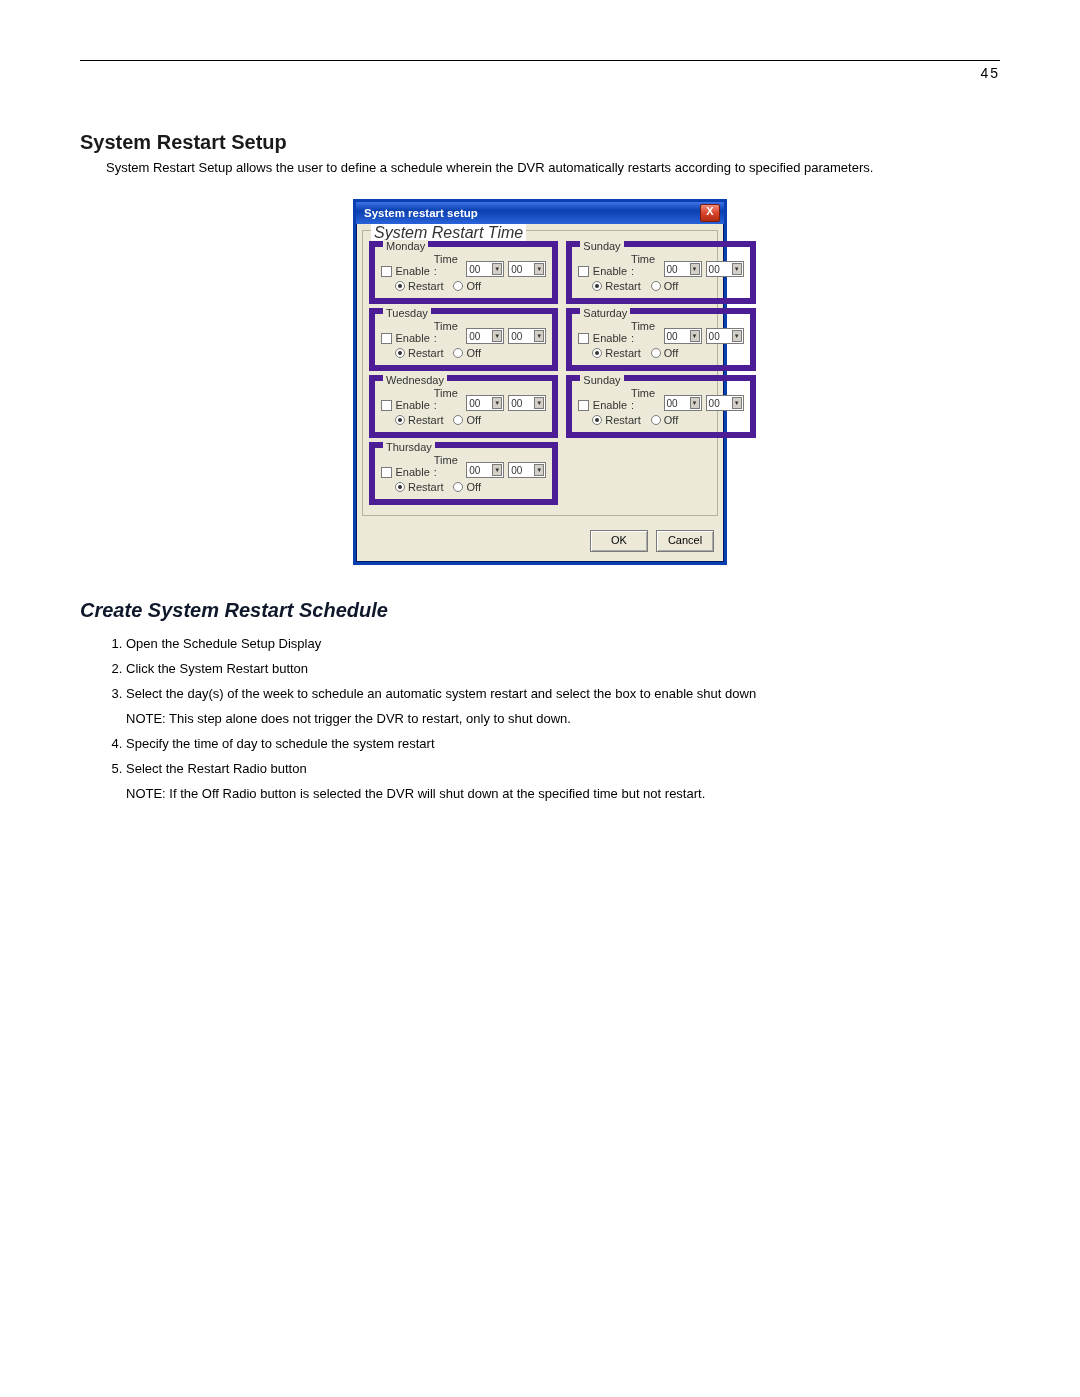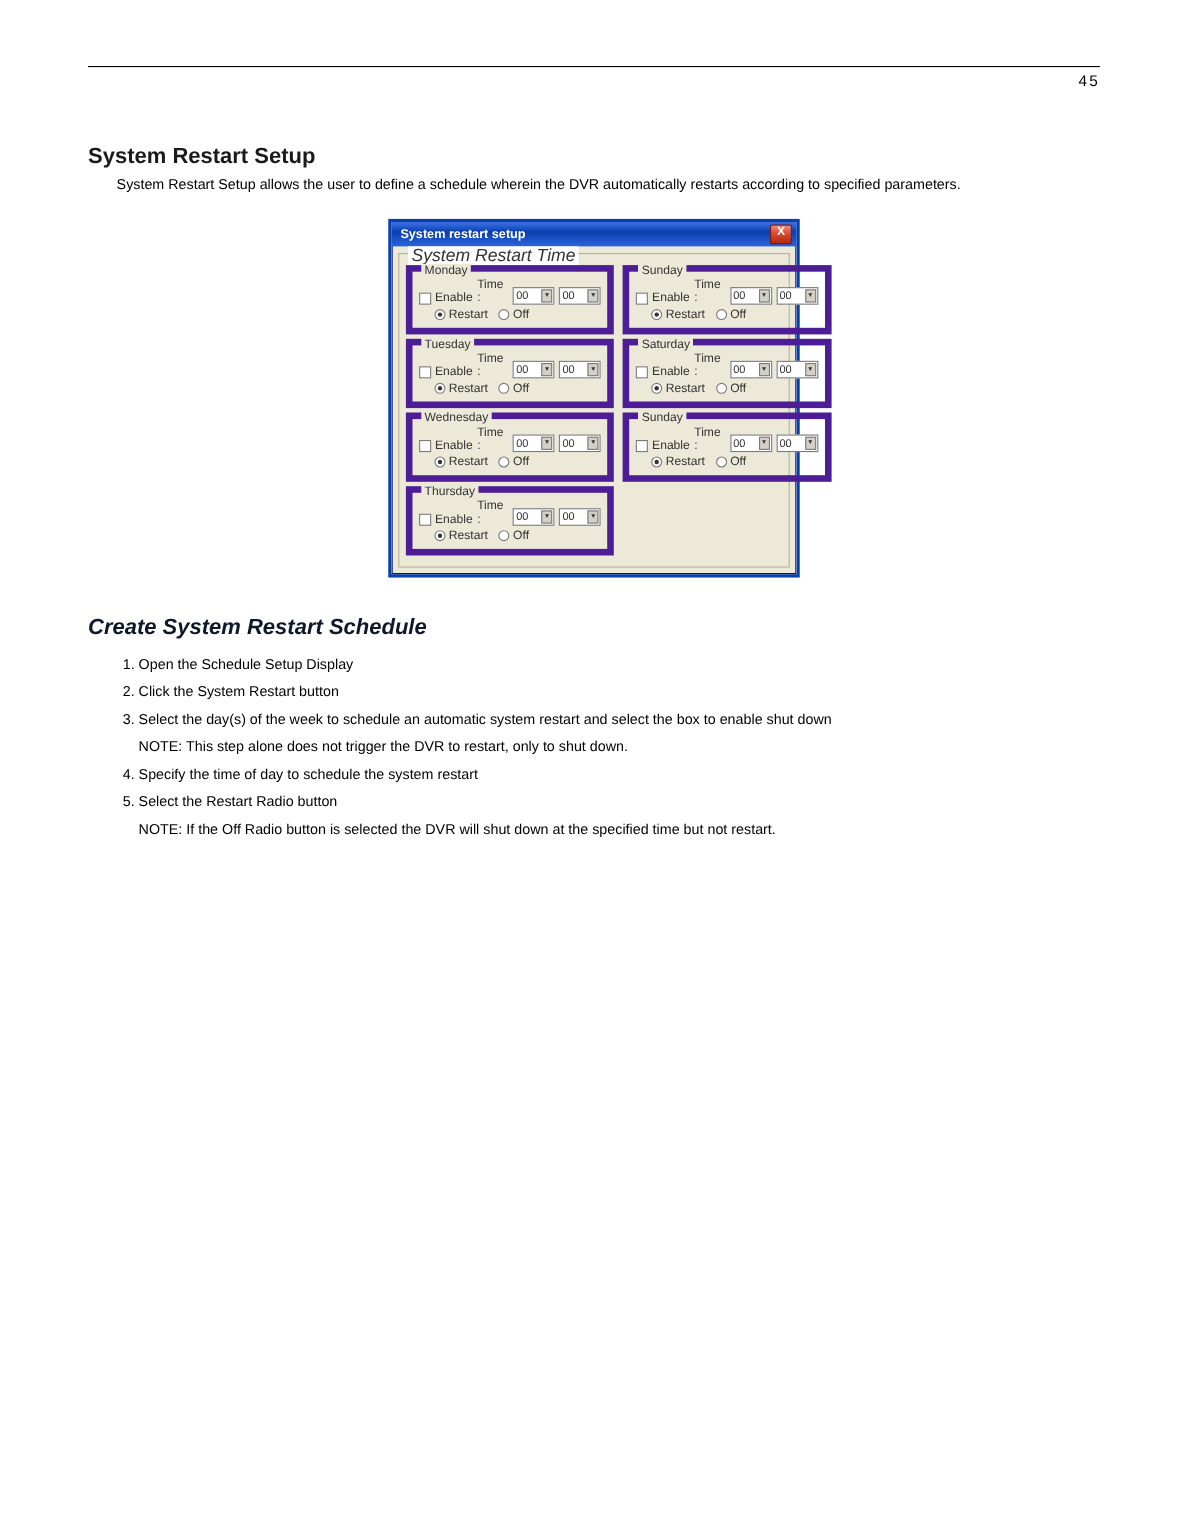--- a/index.html
+++ b/index.html
@@ -427,20 +427,24 @@
                     <span class="radio"></span>
                     <span>Off</span>
                   </span>
               </div>
             </div>
 
           </div>
         </div>
       </div>
 
+      <div class="btn-row">
+        <div class="btn">OK</div>
+        <div class="btn">Cancel</div>
+      </div>
     </div>
   </div>
 
   <h3 class="h2">Create System Restart Schedule</h3>
 
   <ol class="steps">
     <li>Open the Schedule Setup Display</li>
     <li>Click the System Restart button</li>
     <li>Select the day(s) of the week to schedule an automatic system restart and select the box to enable shut down</li>
   </ol>

